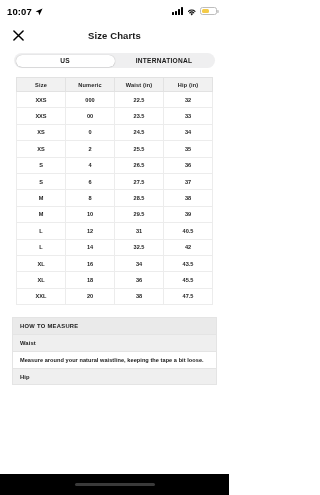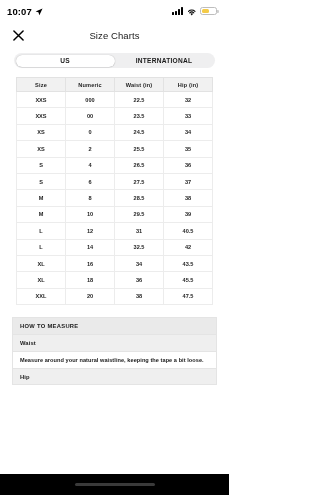--- a/index.html
+++ b/index.html
@@ -37,21 +37,21 @@
   .battery .fill{
     position:absolute; left:1px; top:1px; bottom:1px;
     width:7px; border-radius:1.5px; background:#f4cb48;
   }
 
   
   .navbar{
     height:26px; position:relative; display:flex;
     align-items:center; justify-content:center;
   }
-  .nav-title{ font-size:9.5px; font-weight:normal; color:#1a1a1a; letter-spacing:.1px;text-align:center; }
+  .nav-title{ font-size:9.5px; font-weight:bold; color:#1a1a1a; letter-spacing:.1px;text-align:center; }
   .close-btn{
     position:absolute; left:9px; top:50%; transform:translateY(-50%);
     width:18px; height:18px; display:flex; align-items:center; justify-content:center;
   }
 
   
   .seg-wrap{ padding:5px 14px 0 14px; }
   .segmented{
     display:flex; height:15px; background:#efeff0;
     border-radius:8px; padding:1.5px; position:relative;

